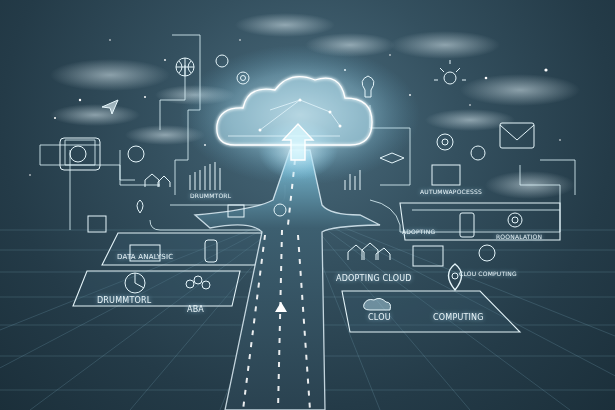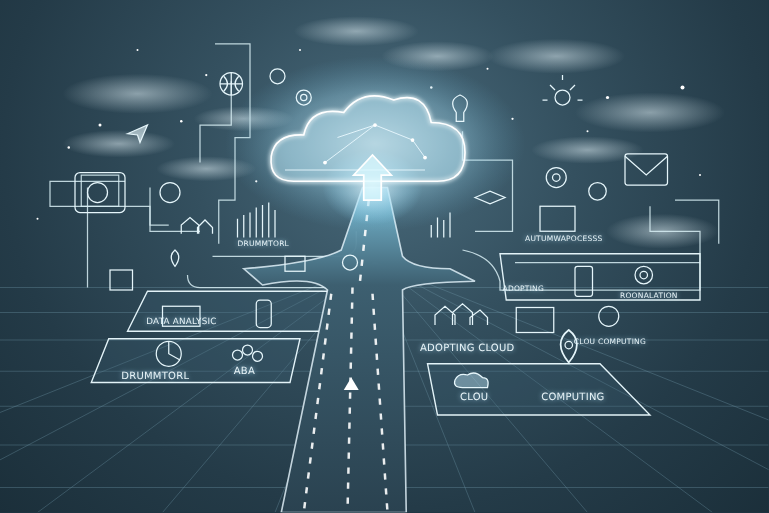--- a/index.html
+++ b/index.html
@@ -219,21 +219,21 @@
 
       <rect x="88" y="216" width="18" height="16"></rect>
       <rect x="130" y="245" width="30" height="16"></rect>
     </g>
   </svg>
 
   <div class="lbl s6" style="left:190px;top:192px;">DRUMMTORL</div>
   <div class="lbl s6" style="left:420px;top:188px;">AUTUMWAPOCESSS</div>
   <div class="lbl s7" style="left:117px;top:253px;">DATA ANALYSIC</div>
   <div class="lbl s8" style="left:97px;top:296px;">DRUMMTORL</div>
-  <div class="lbl s8" style="left:187px;top:292px;">ABA</div>
+  <div class="lbl s8" style="left:187px;top:305px;">ABA</div>
   <div class="lbl s6" style="left:402px;top:228px;">ADOPTING</div>
   <div class="lbl s6" style="left:496px;top:233px;">ROONALATION</div>
   <div class="lbl s8" style="left:336px;top:274px;">ADOPTING CLOUD</div>
   <div class="lbl s6" style="left:459px;top:270px;">CLOU COMPUTING</div>
   <div class="lbl s8" style="left:368px;top:313px;">CLOU</div>
   <div class="lbl s8" style="left:433px;top:313px;text-align:right;">COMPUTING</div>
 
 </div>
 
 </body></html>

